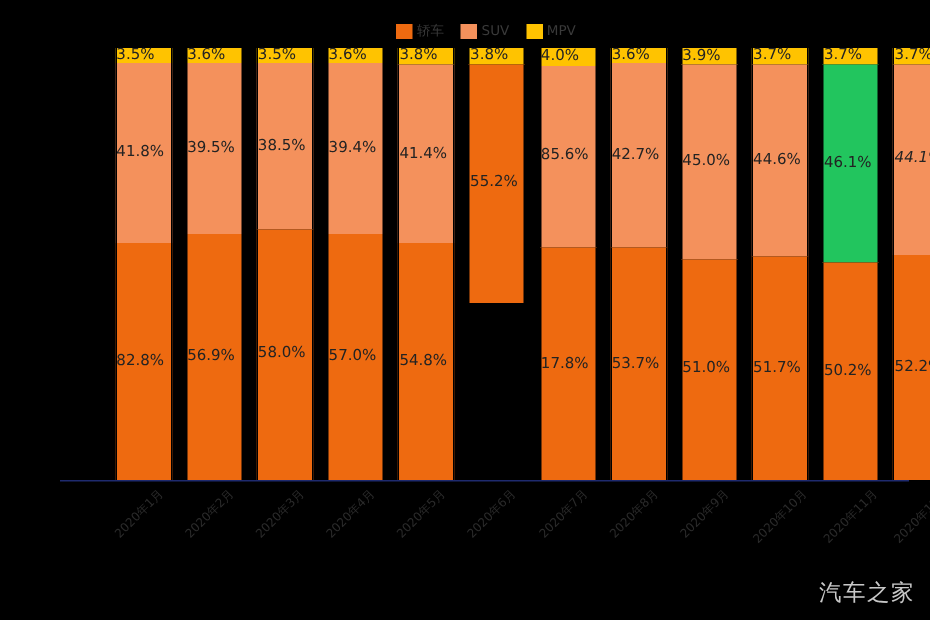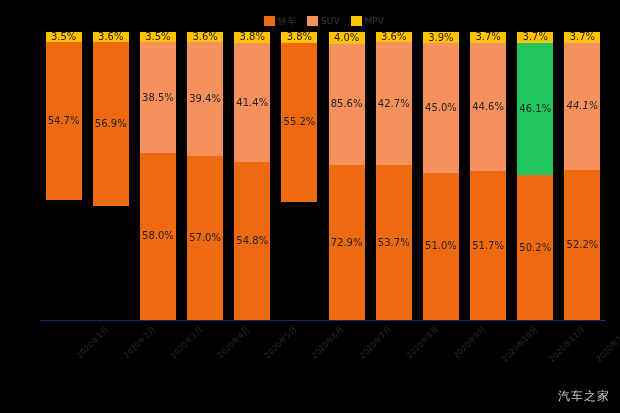--- a/index.html
+++ b/index.html
@@ -99,22 +99,22 @@
     justify-content: flex-start;
   }
   .seg {
     position: relative;
     width: 100%;
     box-sizing: border-box;
     border-left: 1px solid #000;
     border-right: 1px solid #000;
     display: flex;
     align-items: center;
-    justify-content: center;
     overflow: visible;
+    margin-left: 32px;
   }
   .seg-label {
     font-size: 10px;
     color: #232323;
     white-space: nowrap;
     line-height: 10px;
   }
   .seg-mpv .seg-label { font-size: 10px; }
 
   
@@ -134,21 +134,21 @@
     transform-origin: right top;
     transform: rotate(-45deg);
     text-align: right;
   }
 
   
   #watermark {
     position: absolute;
     right: 10px;
     bottom: 8px;
-    font-size: 12px;
+    font-size: 15px;
     color: #c8c8c8;
     letter-spacing: 1px;
     font-family: "DejaVu Sans", "Liberation Sans", sans-serif;
   }
 </style>
 </head>
 <body>
 
 <div id="chart-root">
 
@@ -166,28 +166,34 @@
         <span class="legend-label">MPV</span>
       </div>
     </div>
 
 
   <div id="plot-area">
       <div class="bar-col" style="left: 4.58333px; width: 38px;">
         <div class="seg seg-mpv" style="background: rgb(255, 195, 0); height: 3.5%;">
           <span class="seg-label">3.5%</span>
         </div>
+        <div class="seg seg-suv" style="background: rgb(244, 145, 92); height: 41.8%;">
+          <span class="seg-label">41.8%</span>
+        </div>
         <div class="seg seg-轿车" style="background: rgb(238, 106, 16); height: 54.7%;">
-          <span class="seg-label">54.7%</span>
+          <span class="seg-label">82.8%</span>
         </div>
       </div>
       <div class="bar-col" style="left: 51.75px; width: 38px;">
         <div class="seg seg-mpv" style="background: rgb(255, 195, 0); height: 3.6%;">
           <span class="seg-label">3.6%</span>
         </div>
+        <div class="seg seg-suv" style="background: rgb(244, 145, 92); height: 39.5%;">
+          <span class="seg-label">39.5%</span>
+        </div>
         <div class="seg seg-轿车" style="background: rgb(238, 106, 16); height: 56.9%;">
           <span class="seg-label">56.9%</span>
         </div>
       </div>
       <div class="bar-col" style="left: 98.9167px; width: 38px;">
         <div class="seg seg-mpv" style="background: rgb(255, 195, 0); height: 3.5%;">
           <span class="seg-label">3.5%</span>
         </div>
         <div class="seg seg-suv" style="background: rgb(244, 145, 92); height: 38.5%;">
           <span class="seg-label">38.5%</span>
@@ -227,21 +233,21 @@
         </div>
       </div>
       <div class="bar-col" style="left: 287.583px; width: 38px;">
         <div class="seg seg-mpv" style="background: rgb(255, 195, 0); height: 4%;">
           <span class="seg-label">4.0%</span>
         </div>
         <div class="seg seg-suv" style="background: rgb(244, 145, 92); height: 42.2%;">
           <span class="seg-label">85.6%</span>
         </div>
         <div class="seg seg-轿车" style="background: rgb(238, 106, 16); height: 53.8%;">
-          <span class="seg-label">72.9%</span>
+          <span class="seg-label">17.8%</span>
         </div>
       </div>
       <div class="bar-col" style="left: 334.75px; width: 38px;">
         <div class="seg seg-mpv" style="background: rgb(255, 195, 0); height: 3.6%;">
           <span class="seg-label">3.6%</span>
         </div>
         <div class="seg seg-suv" style="background: rgb(244, 145, 92); height: 42.7%;">
           <span class="seg-label">42.7%</span>
         </div>
         <div class="seg seg-轿车" style="background: rgb(238, 106, 16); height: 53.7%;">

